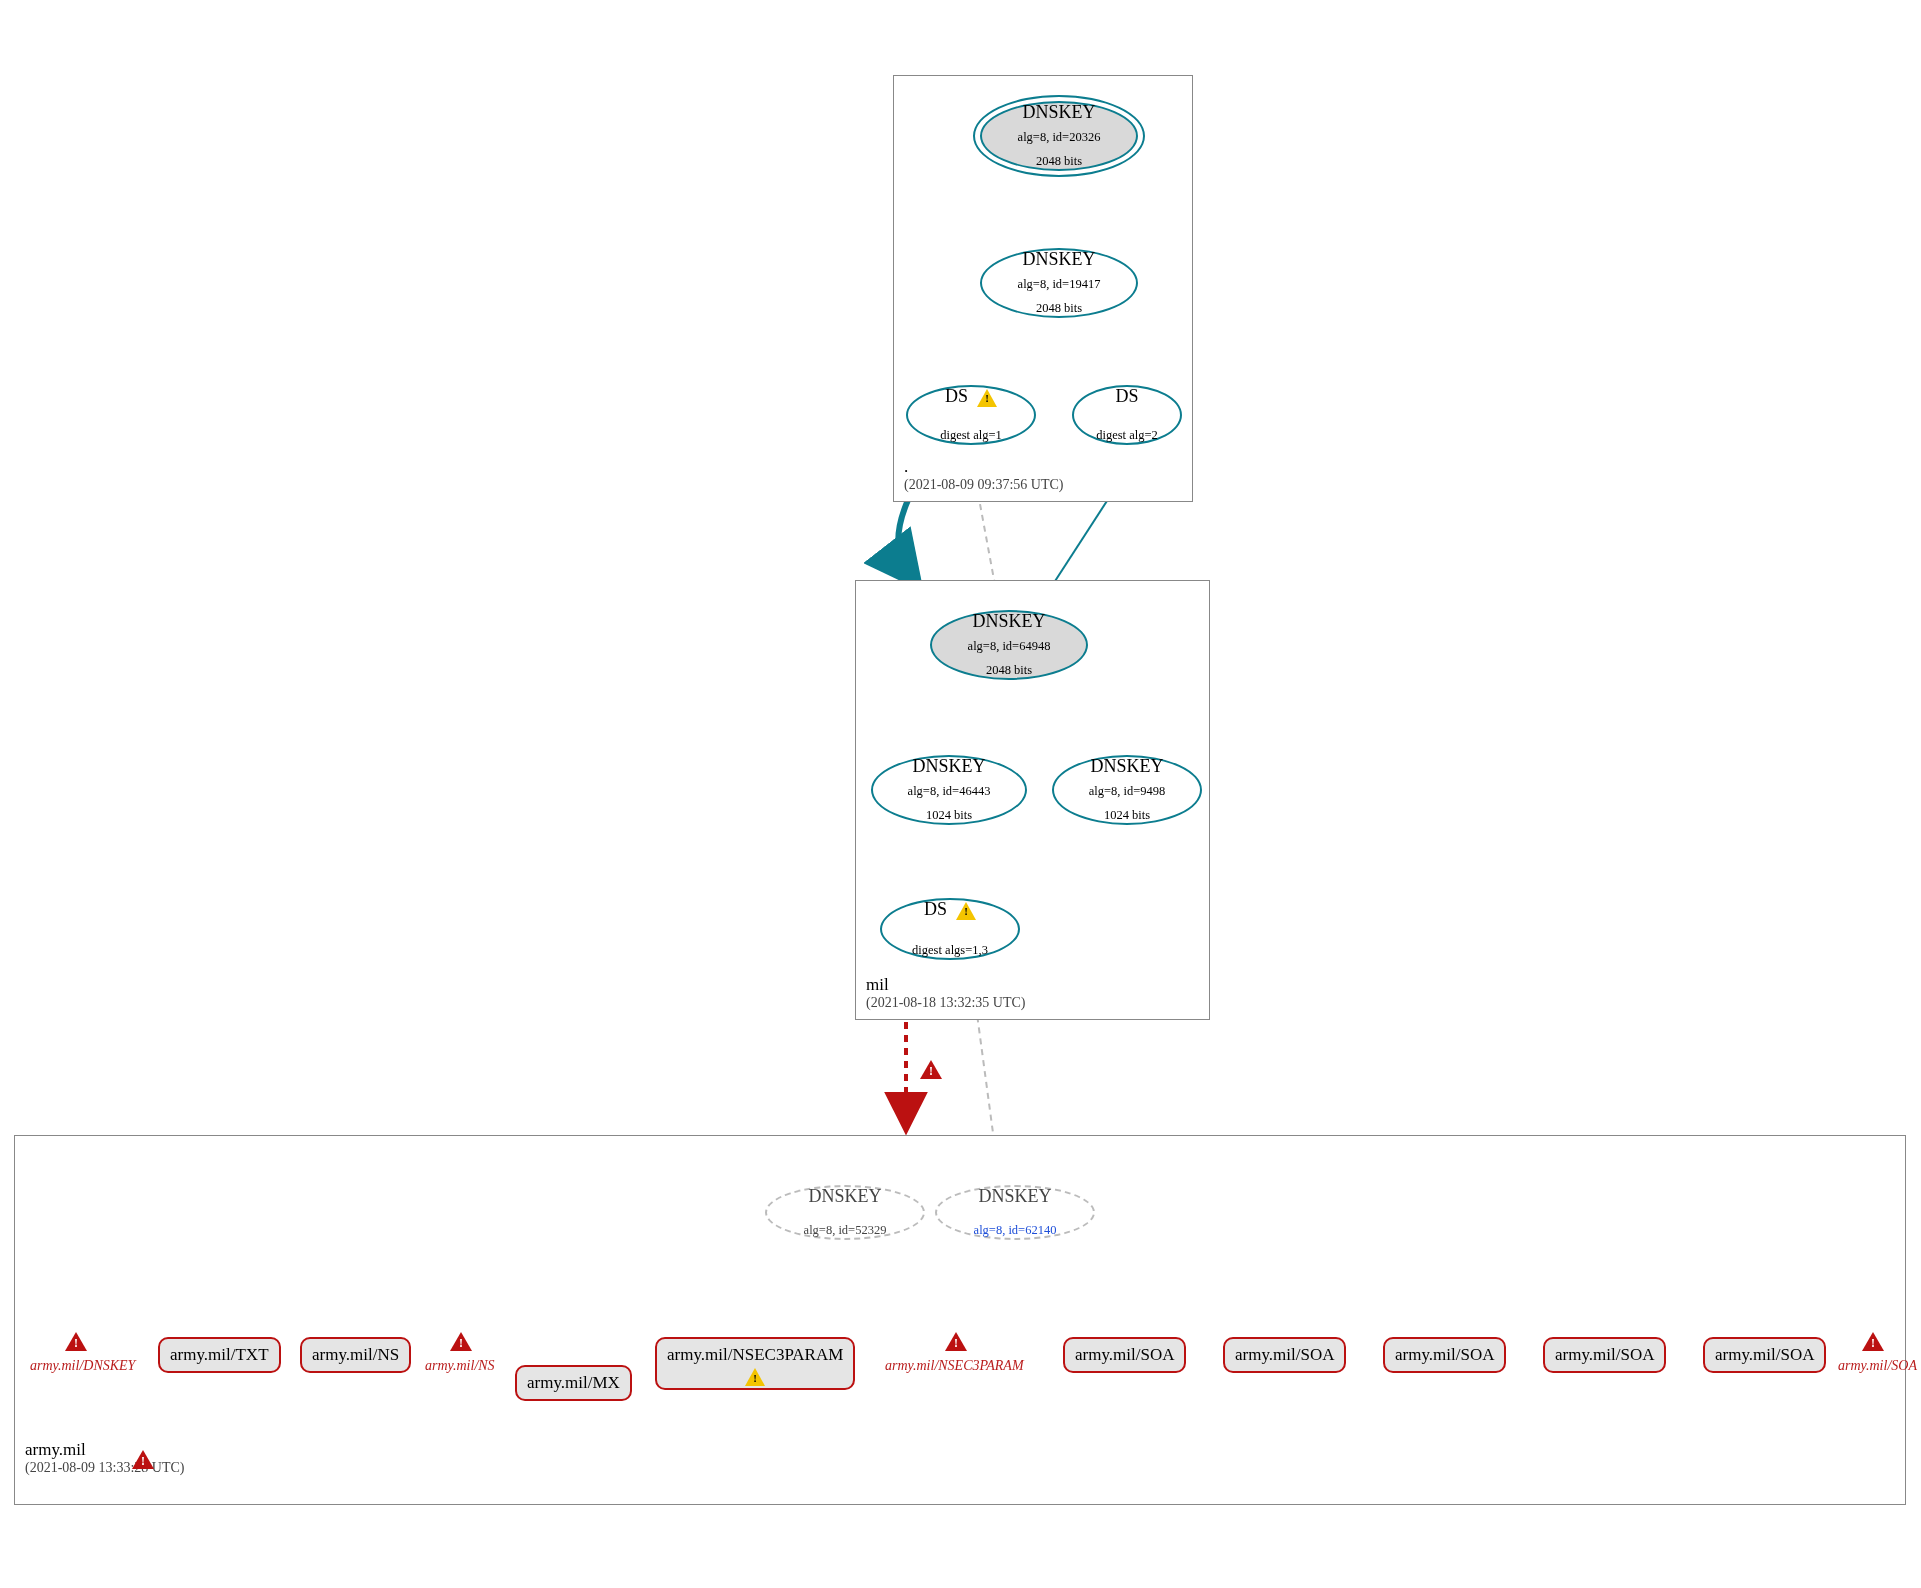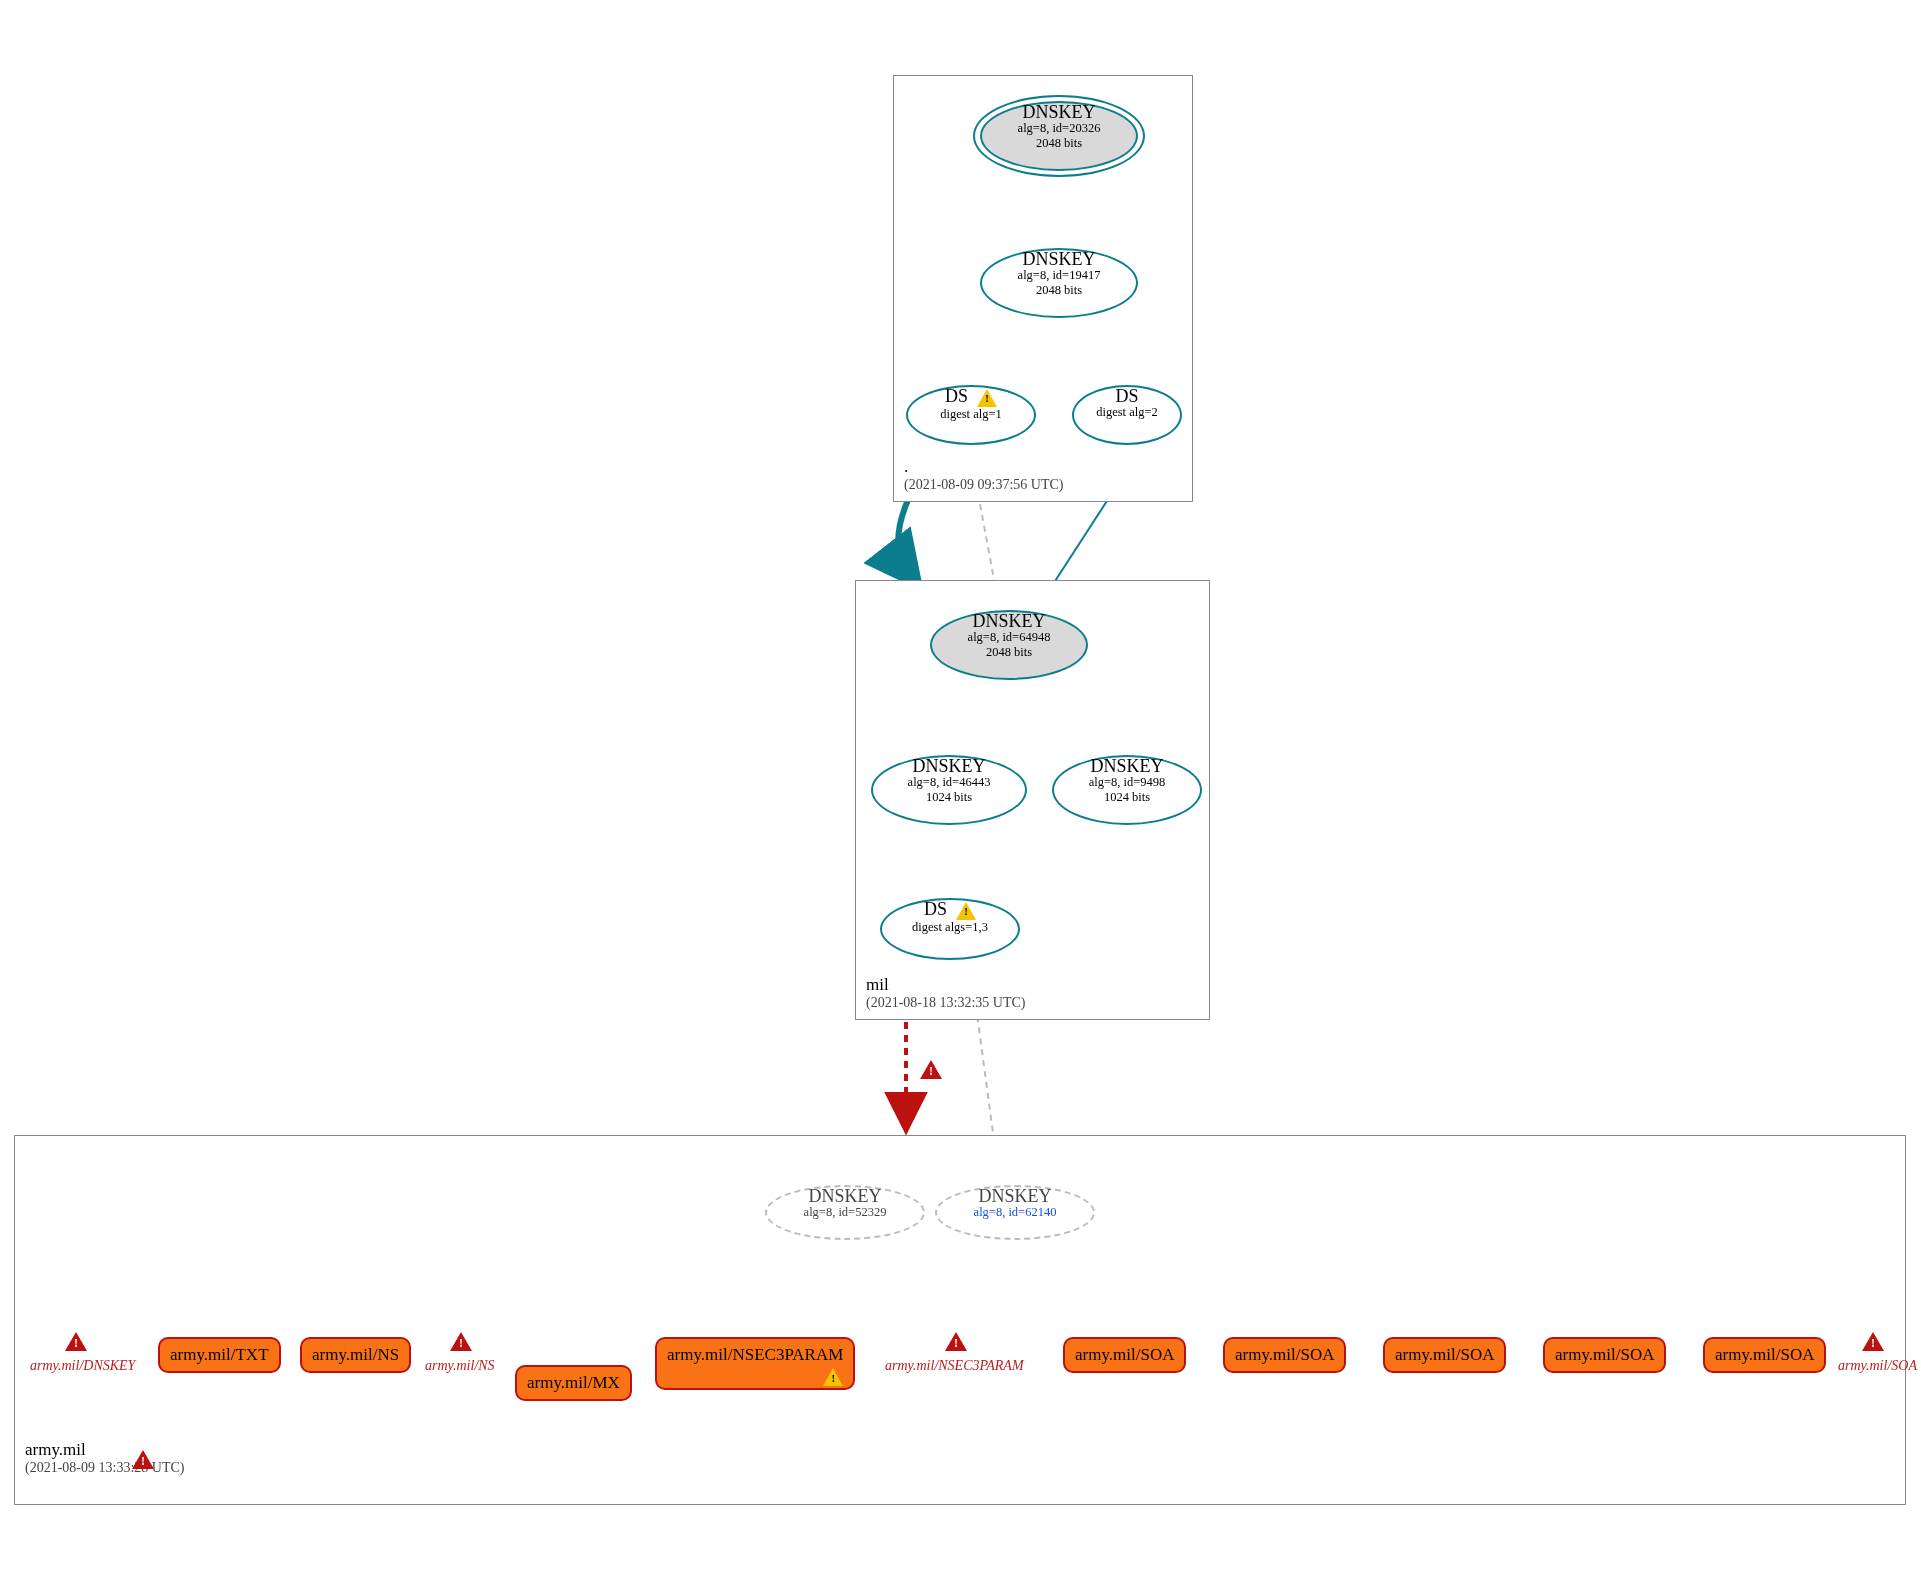--- a/index.html
+++ b/index.html
@@ -23,21 +23,21 @@
     font-size: 16px;
   }
   .zone-name { display: block; font-size: 17px; }
   .zone-time { display: block; font-size: 14px; color: #444; }
   .node-ellipse {
     position: absolute;
     border-radius: 50%;
     display: flex;
     flex-direction: column;
     align-items: center;
-    justify-content: flex-start;
+    justify-content: space-between;
     text-align: center;
     box-sizing: border-box;
   }
   .double-border {
     position: absolute;
     border-radius: 50%;
     border: 2.5px solid #0c7d8f;
     box-sizing: border-box;
     pointer-events: none;
   }
@@ -48,22 +48,22 @@
   .node-sub {
     font-size: 12.5px;
     line-height: 1.2;
   }
   .record-box {
     position: absolute;
     border: 2px solid #b11;
     border-radius: 10px;
     padding: 6px 10px;
     font-size: 17px;
-    background: #f97316;
-    text-align: right;
+    background: #e5e5e5;
+    text-align: center;
     box-sizing: border-box;
     white-space: nowrap;
   }
   .ghost-label {
     position: absolute;
     color: #b91c1c;
     font-style: italic;
     font-size: 14px;
     white-space: nowrap;
   }

